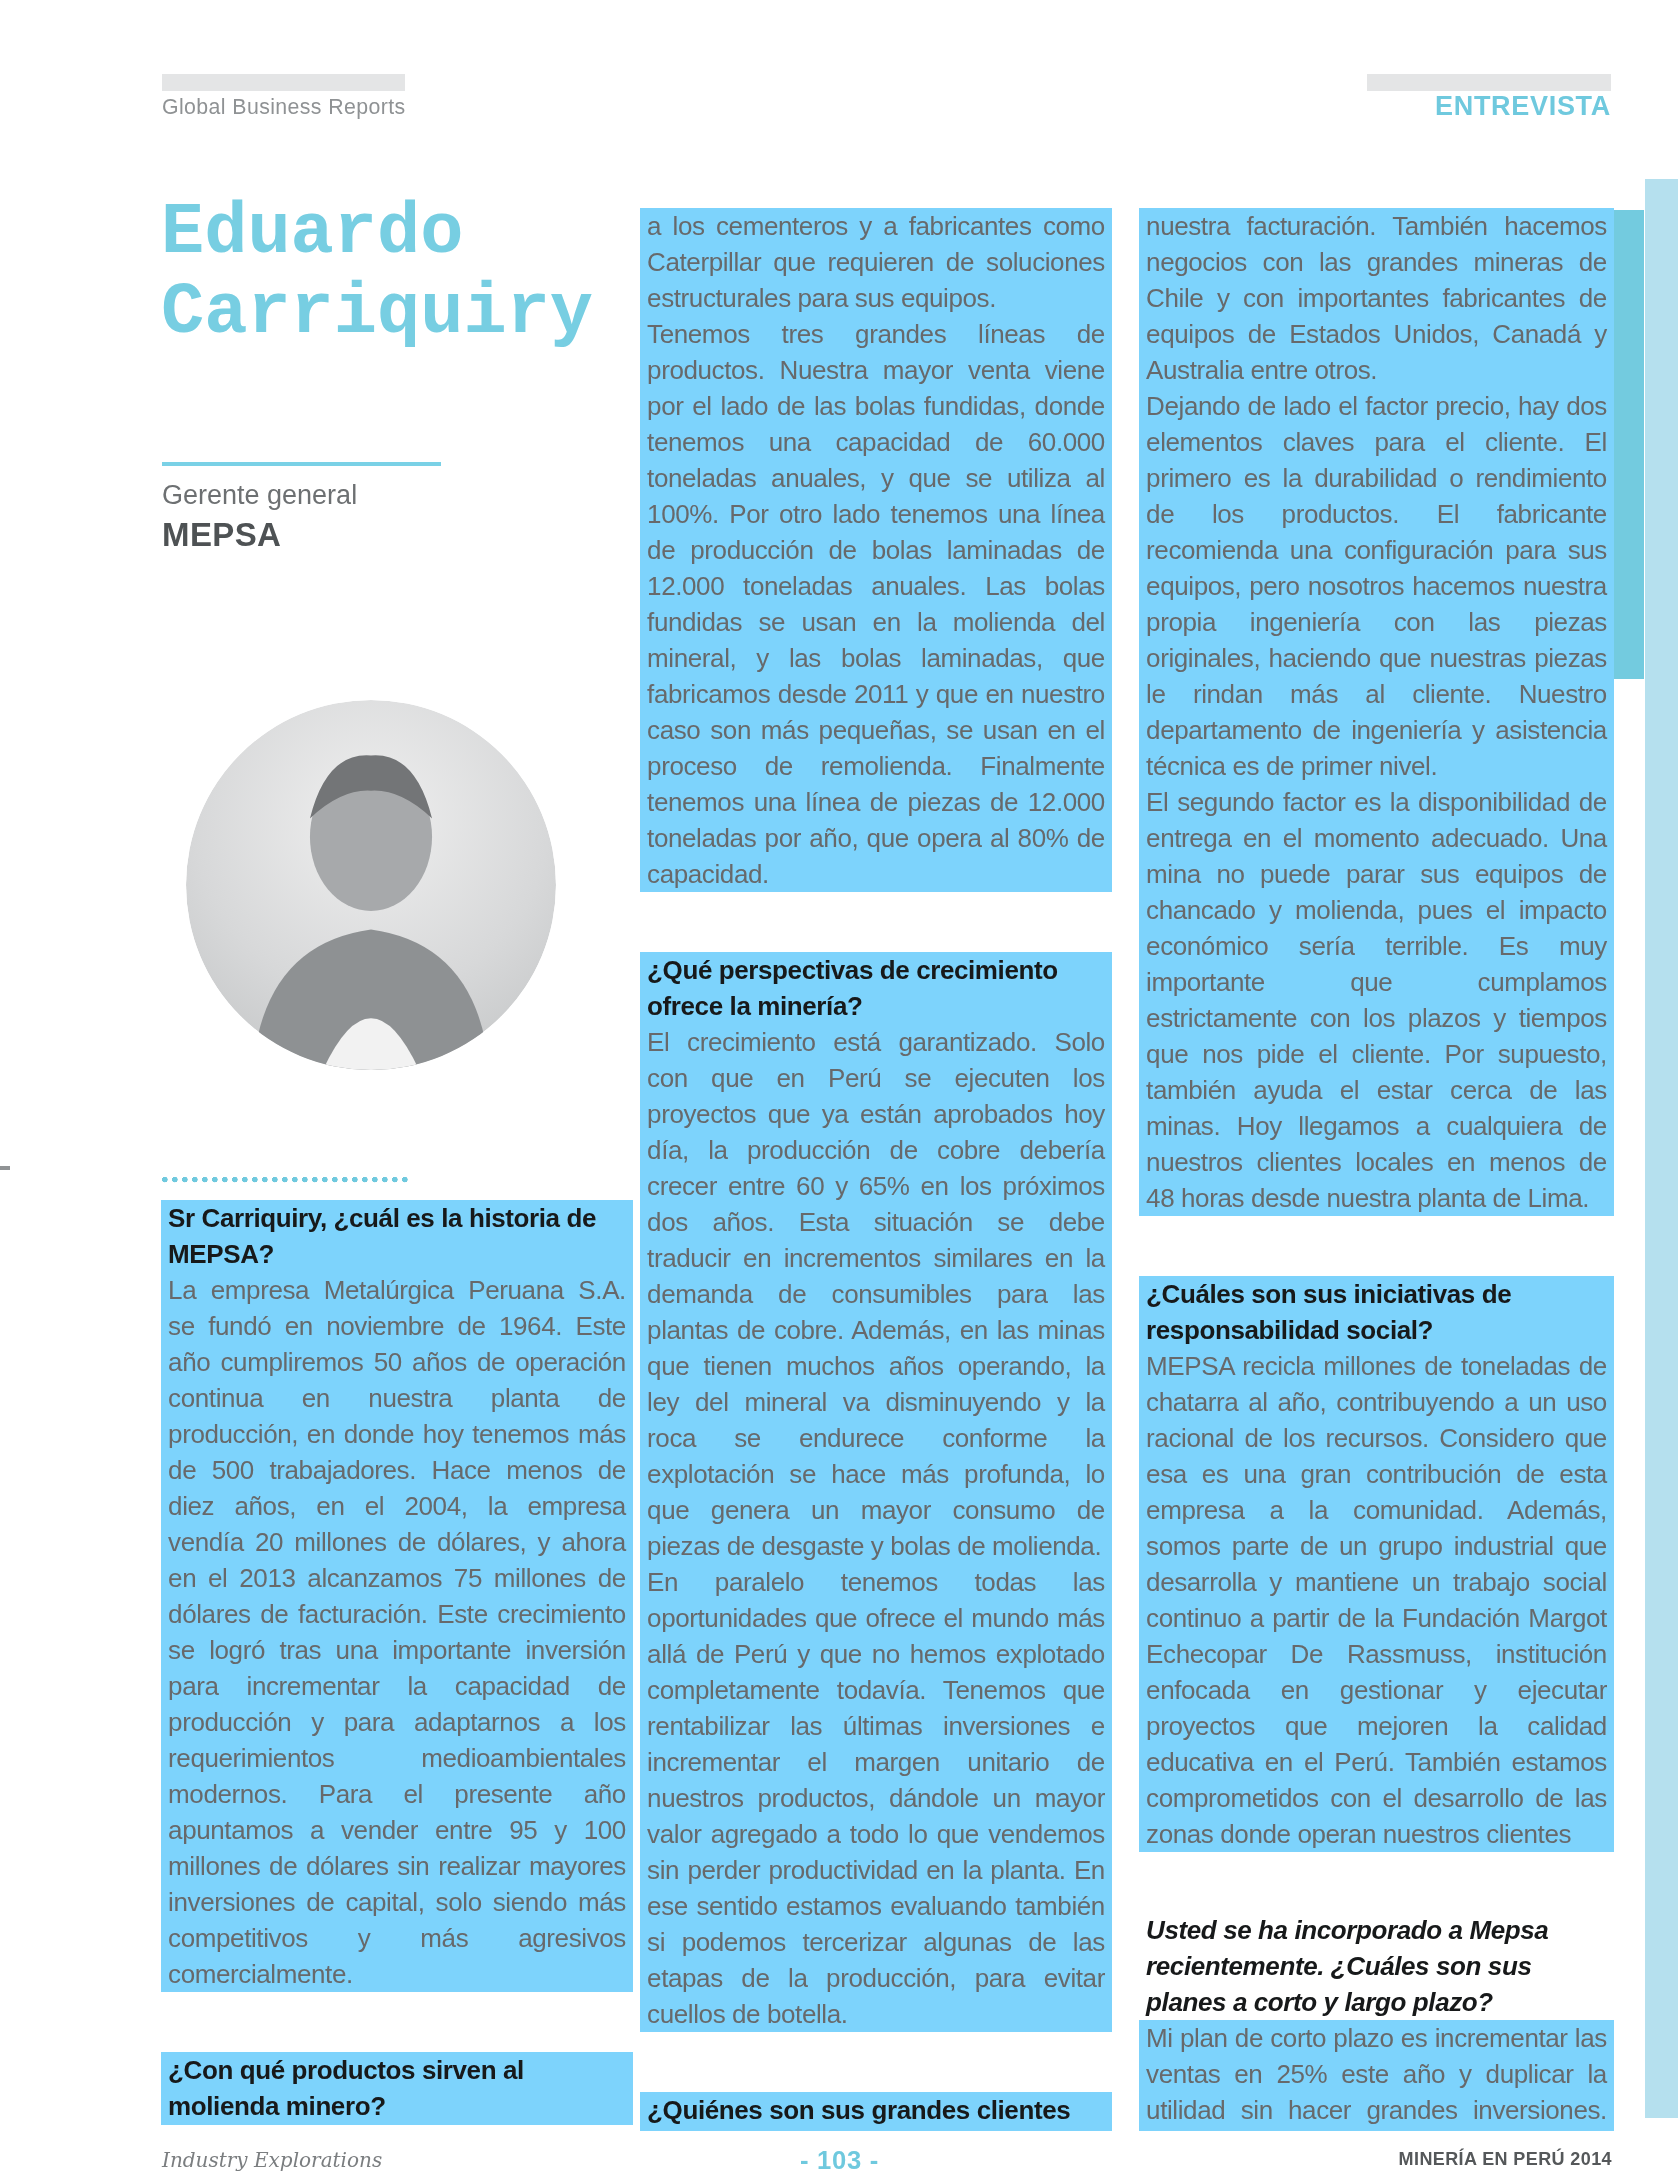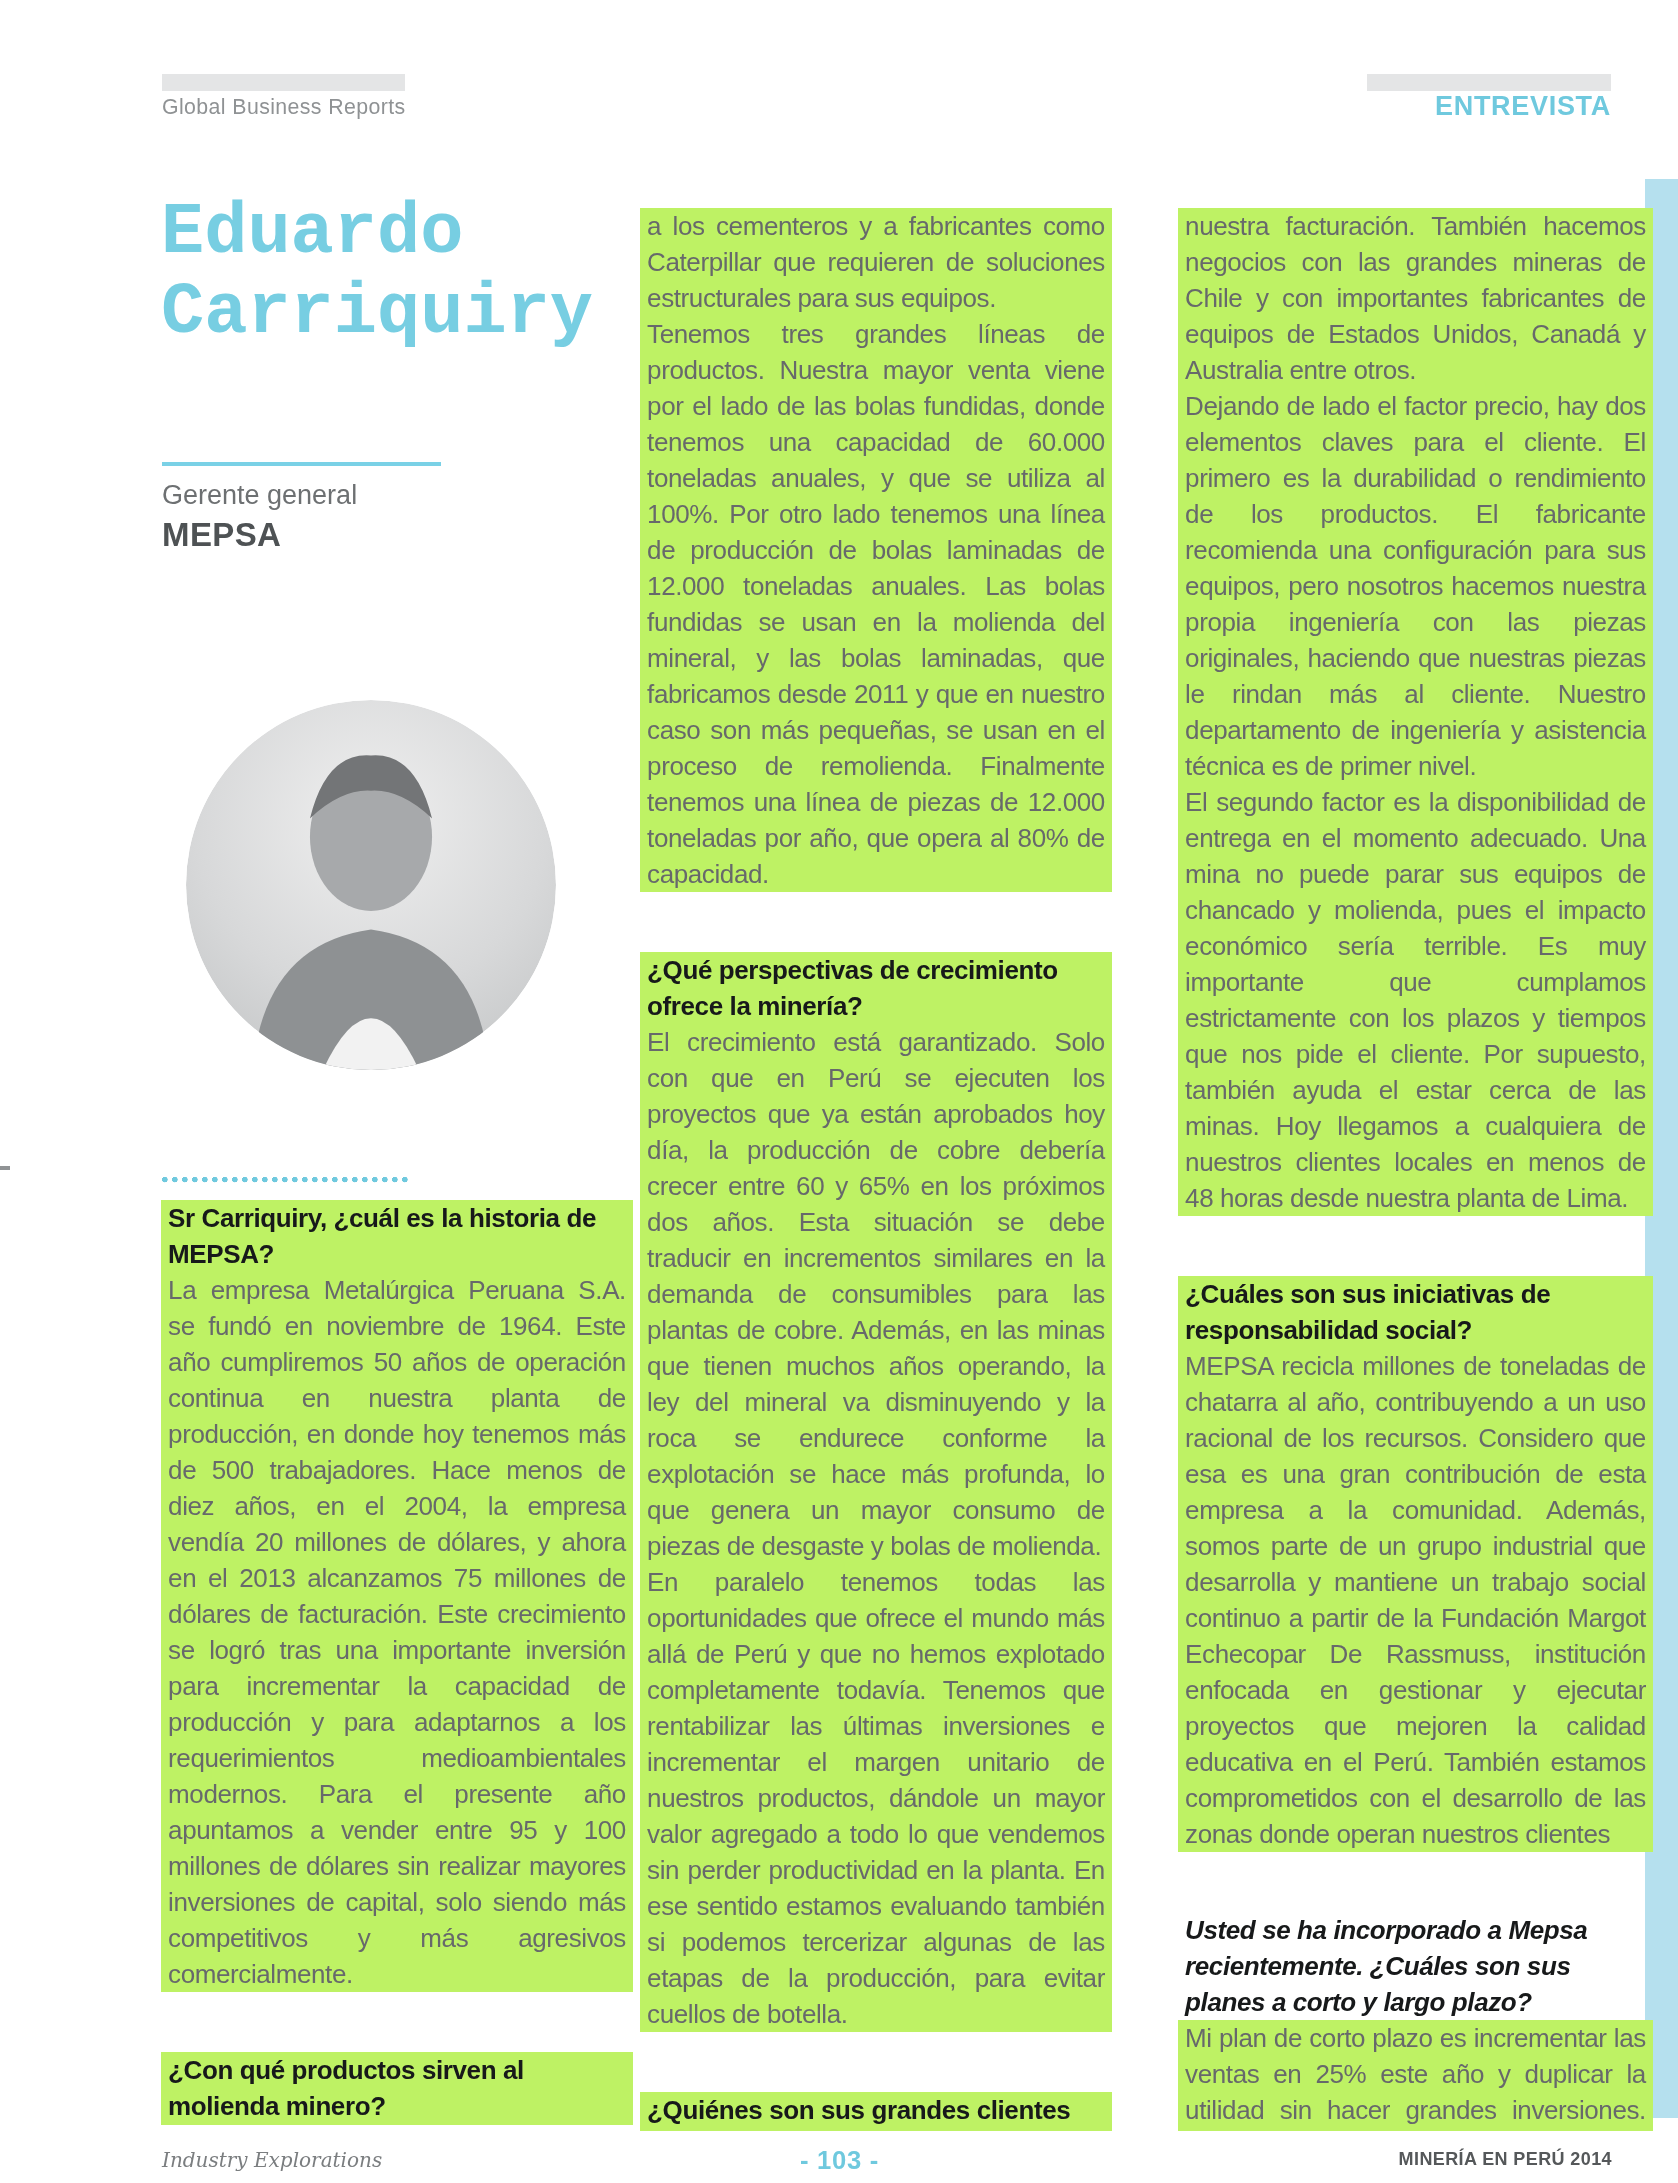--- a/index.html
+++ b/index.html
@@ -31,24 +31,24 @@
   .dots{position:absolute;left:162px;top:1176px;width:250px;height:7.1px;
     background:radial-gradient(circle at 2.8px 3.6px,#6fc9de 2.6px,rgba(0,0,0,0) 3.1px);
     background-size:10px 7.1px;background-repeat:repeat-x;}
   .edge-dash{position:absolute;left:0;top:1166px;width:10px;height:4.3px;background:#909395;}
   .accent-pale{position:absolute;left:1645px;top:179px;width:34px;height:1939px;background:#b5e0ee;}
   .accent-dark{position:absolute;left:1611px;top:210px;width:33px;height:469px;background:#73cbdf;}
   
   .col{position:absolute;overflow:hidden;}
   #col-left {left:161px;top:1200px;width:472px;height:925px;}
   #col-mid  {left:640px;top:208px;width:472px;height:1923px;}
-  #col-right{left:1139px;top:208px;width:475px;height:1923px;margin-left:39px;}
+  #col-right{left:1139px;top:208px;width:475px;height:1923px;}
   .col p{margin:0;padding:0 7.1px;
     font-size:26px;line-height:36px;letter-spacing:-0.4px;
-    color:#67696b;text-align:justify;background:#bef264;}
+    color:#67696b;text-align:justify;background:#7dd3fc;}
   .col p.q{font-weight:bold;color:#17191a;text-align:left;}
   .col p.q.gap{margin-top:60px;}
   .col p.plain{background:transparent;font-style:italic;}
   
   .foot-left{position:absolute;left:162px;top:2148px;
     font-family:"DejaVu Serif", serif;font-style:italic;font-size:20px;color:#7b7e80;}
   .page-num{position:absolute;left:0;top:2146px;width:1679px;text-align:center;
     font-size:25.6px;font-weight:bold;color:#6fc9de;letter-spacing:0.7px;}
   .foot-right{position:absolute;left:1208px;top:2149px;width:404px;text-align:right;
     font-size:18px;font-weight:bold;color:#55585a;letter-spacing:0.4px;}

